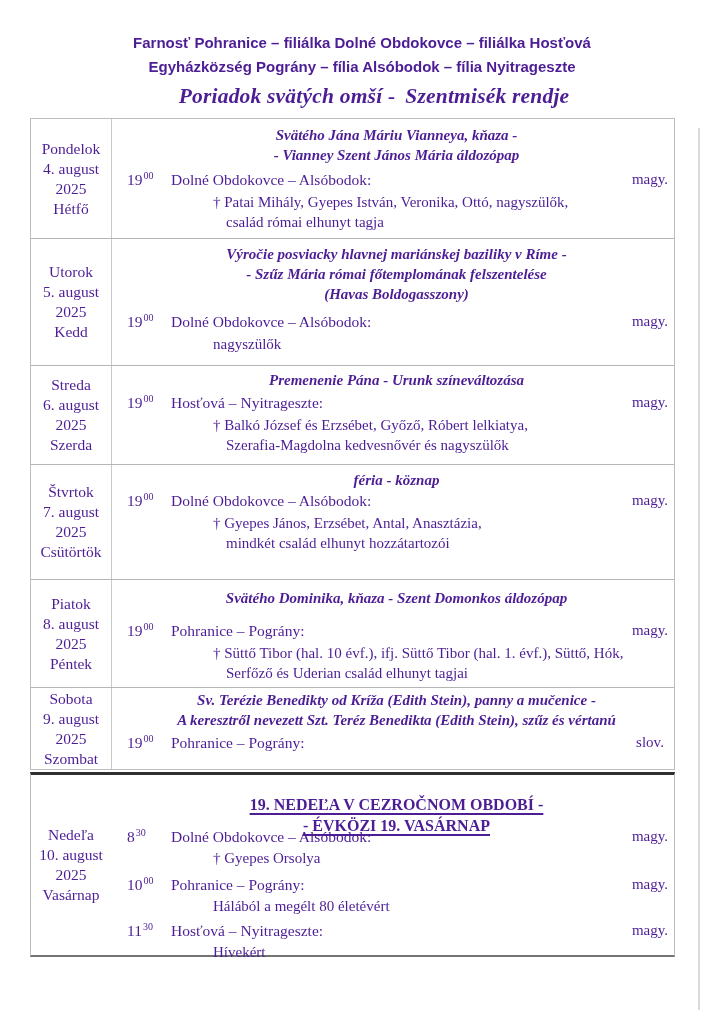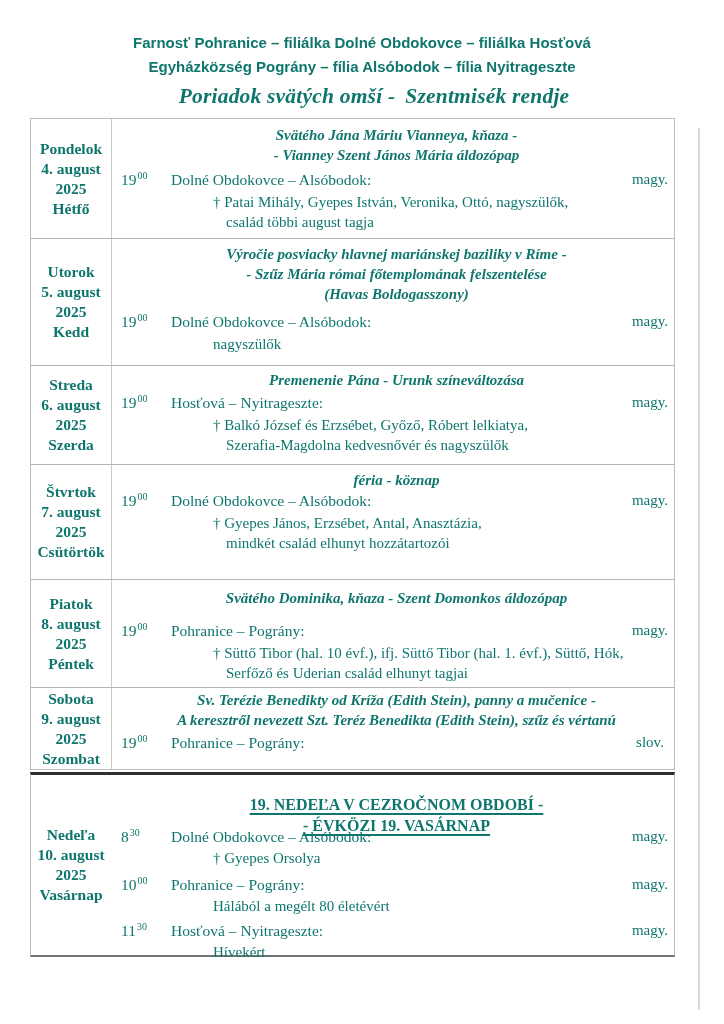--- a/index.html
+++ b/index.html
@@ -1,42 +1,42 @@
 <!DOCTYPE html>
 <html><head>
 <meta charset="utf-8">
 <style>
   html,body { margin:0; padding:0; background:#ffffff; }
   .page {
     position:relative; width:724px; height:1024px; background:#ffffff;
-    font-family:"Liberation Serif", serif; color:#0f766e; overflow:hidden;
+    font-family:"Liberation Serif", serif; color:#4c1d95; overflow:hidden;
   }
   
   .orgblock { position:absolute; left:0; top:31px; width:724px; text-align:center;
     font-family:"Liberation Sans", sans-serif; font-weight:bold; font-size:15px; line-height:24px; }
   .doc-title { position:absolute; left:0; top:84px; width:724px; text-align:center;
     font-weight:bold; font-style:italic; font-size:21.5px; letter-spacing:0.2px;padding-left:12px; }
   .doc-title .gap { display:inline-block; width:10px; }
 
   
   .mass-table { position:absolute; left:30px; top:118px; width:643px;
     border:1px solid #bdbdbd; box-sizing:content-box; }
   .trow { position:relative; border-top:1px solid #b5b5b5; box-sizing:border-box; }
   .trow.first { border-top:none; }
 
   .daycol { position:absolute; left:0; top:0; bottom:0; width:80px;
     display:flex; flex-direction:column; justify-content:center; align-items:center;
-    text-align:center; font-size:15.5px; line-height:20px; border-right:1px solid #c9c9c9;font-weight:bold; }
+    text-align:center; font-size:15.5px; line-height:20px; border-right:1px solid #c9c9c9; }
   .no-div .daycol { border-right:none; }
 
   .feast { position:absolute; left:80px; right:47px; padding-left:55px; text-align:center;
     font-weight:bold; font-style:italic; font-size:15px; line-height:20px; white-space:nowrap; }
 
   .mass { position:absolute; left:80px; right:47px; height:0; }
-  .mtime { position:absolute; left:10px; top:0; font-size:15.5px; white-space:nowrap;text-align:right; }
+  .mtime { position:absolute; left:16px; top:0; font-size:15.5px; white-space:nowrap;text-align:right; }
   .mtime .sup { font-size:10px; position:relative; top:-6px; margin-left:1px; }
   .mplace { position:absolute; left:60px; top:0; font-size:15.5px; white-space:nowrap; }
   .intent { position:absolute; left:64px; top:21px; font-size:15px; line-height:20px; white-space:nowrap;margin-left:38px; }
   .intent > div + div { padding-left:13px; }
 
   .lang { position:absolute; left:596px; width:46px; text-align:center; font-size:15px; }
 
   
   .sunday { position:absolute; left:30px; top:772px; width:643px; height:180px;
     border:1px solid #bdbdbd; border-top:3px solid #2f2f2f; border-bottom:2px solid #747474;
@@ -70,21 +70,21 @@
       </div>
       <div class="feast" style="top:6px;">
         <div>Svätého Jána Máriu Vianneya, kňaza -</div>
         <div>- Vianney Szent János Mária áldozópap</div>
       </div>
       <div class="mass" style="top:52px;">
         <span class="mtime"><span>19</span><span class="sup">00</span></span>
         <div class="mplace">Dolné Obdokovce – Alsóbodok:</div>
         <div class="intent">
           <div>† Patai Mihály, Gyepes István, Veronika, Ottó, nagyszülők,</div>
-          <div>család többi august tagja</div>
+          <div>család római elhunyt tagja</div>
         </div>
       </div>
       <div class="lang" style="top:52px;">magy.</div>
     </div>
 
     <div class="trow" style="height:127px;">
       <div class="daycol">
         <div>Utorok</div>
         <div>5. august</div>
         <div>2025</div>

